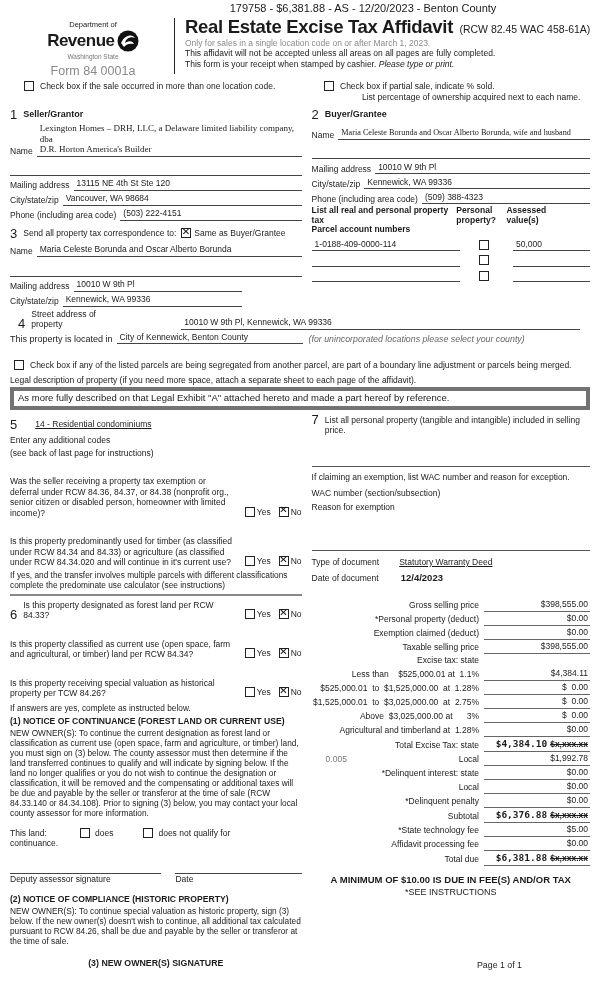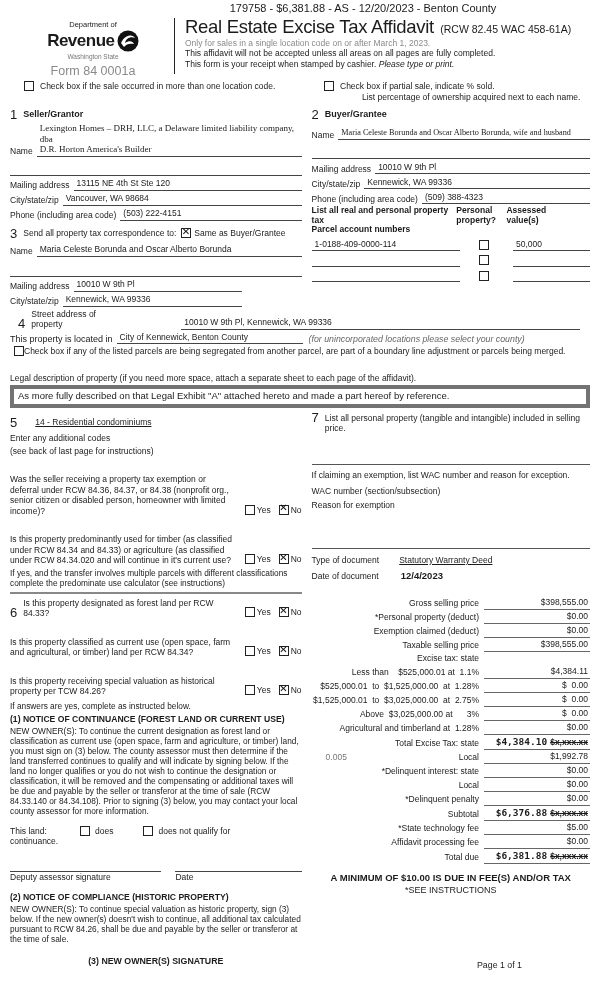--- a/index.html
+++ b/index.html
@@ -23,21 +23,21 @@
   .yn .cb{margin-left:6px}
   .topline{font-size:11px;padding:3px 24px 0 150px;text-align:center;white-space:nowrap}
   .hdr{display:flex;padding:2px 8px 0 18px}
   .logo{width:150px;text-align:center;flex:none;padding-top:4px}
   .logo .dep{font-size:7.5px}
   .logo .rev{font-size:17px;font-weight:bold;letter-spacing:-0.5px;display:inline-block;vertical-align:middle}
   .logo .wa{font-size:6.5px;color:#777}
   .logo .formno{font-size:12.5px;color:#8a8a8a;margin-top:3px}
   .vdiv{border-left:1.5px solid #222;margin:2px 10px 2px 6px}
   .titleblock{flex:1;padding-top:1px}
-  .title{font-size:18.5px;font-weight:normal;letter-spacing:-0.3px;line-height:20px;display:inline}
+  .title{font-size:18.5px;font-weight:bold;letter-spacing:-0.3px;line-height:20px;display:inline}
   .titleref{font-size:10.5px;padding-left:4px}
   .titleblock .n1{color:#8a8a8a;margin-top:1px}
   .cbrow{display:flex;padding:5px 10px 0 24px}
   .cbrow .half{display:flex;gap:6px}
   .cbrow .h1{width:300px}
   .cols{display:flex;padding:0 10px;margin-top:3px}
   .lcol{width:52%;padding-right:10px;box-sizing:border-box}
   .rcol{width:48%;box-sizing:border-box}
   .sechead{display:flex;align-items:flex-end;margin-top:4px}
   .sechead .t{font-weight:bold;font-size:9px;padding-bottom:1px}
@@ -208,25 +208,25 @@
     <div style="display:flex;align-items:flex-end">
       <span class="secnum" style="padding-left:8px">4</span>
       <span style="width:90px"><span>Street address of</span><br><span>property</span></span>
       <span class="grow uv" style="margin-left:60px;margin-right:10px">10010 W 9th Pl, Kennewick, WA 99336</span>
     </div>
     <div style="display:flex;align-items:flex-end;margin-top:2px">
       <span style="font-size:9px">This property is located in</span>
       <span class="uv" style="width:180px;margin-left:4px">City of Kennewick, Benton County</span>
       <span class="i gray" style="margin-left:6px;font-size:8.8px">(for unincorporated locations please select your county)</span>
     </div>
-    <div style="display:flex;margin-top:2px;padding-left:4px">
+    <div style="display:flex;gap:6px;margin-top:16px;padding-left:4px">
       <span class="cb"></span>
       <span>Check box if any of the listed parcels are being segregated from another parcel, are part of a boundary line adjustment or parcels being merged.</span>
     </div>
-    <div style="margin-top:16px">Legal description of property (if you need more space, attach a separate sheet to each page of the affidavit).</div>
+    <div style="margin-top:4px">Legal description of property (if you need more space, attach a separate sheet to each page of the affidavit).</div>
   </div>
   <div class="legalbox">As more fully described on that Legal Exhibit "A" attached hereto and made a part hereof by reference.</div>
 
   <div class="cols" style="margin-top:5px">
     <div class="lcol">
       <div class="sechead">
           <span class="secnum">5</span>
         <span style="text-decoration:underline;padding-bottom:1px;margin-left:12px">14 - Residential condominiums</span>
       </div>
       <div style="margin-top:5px">Enter any additional codes</div>

